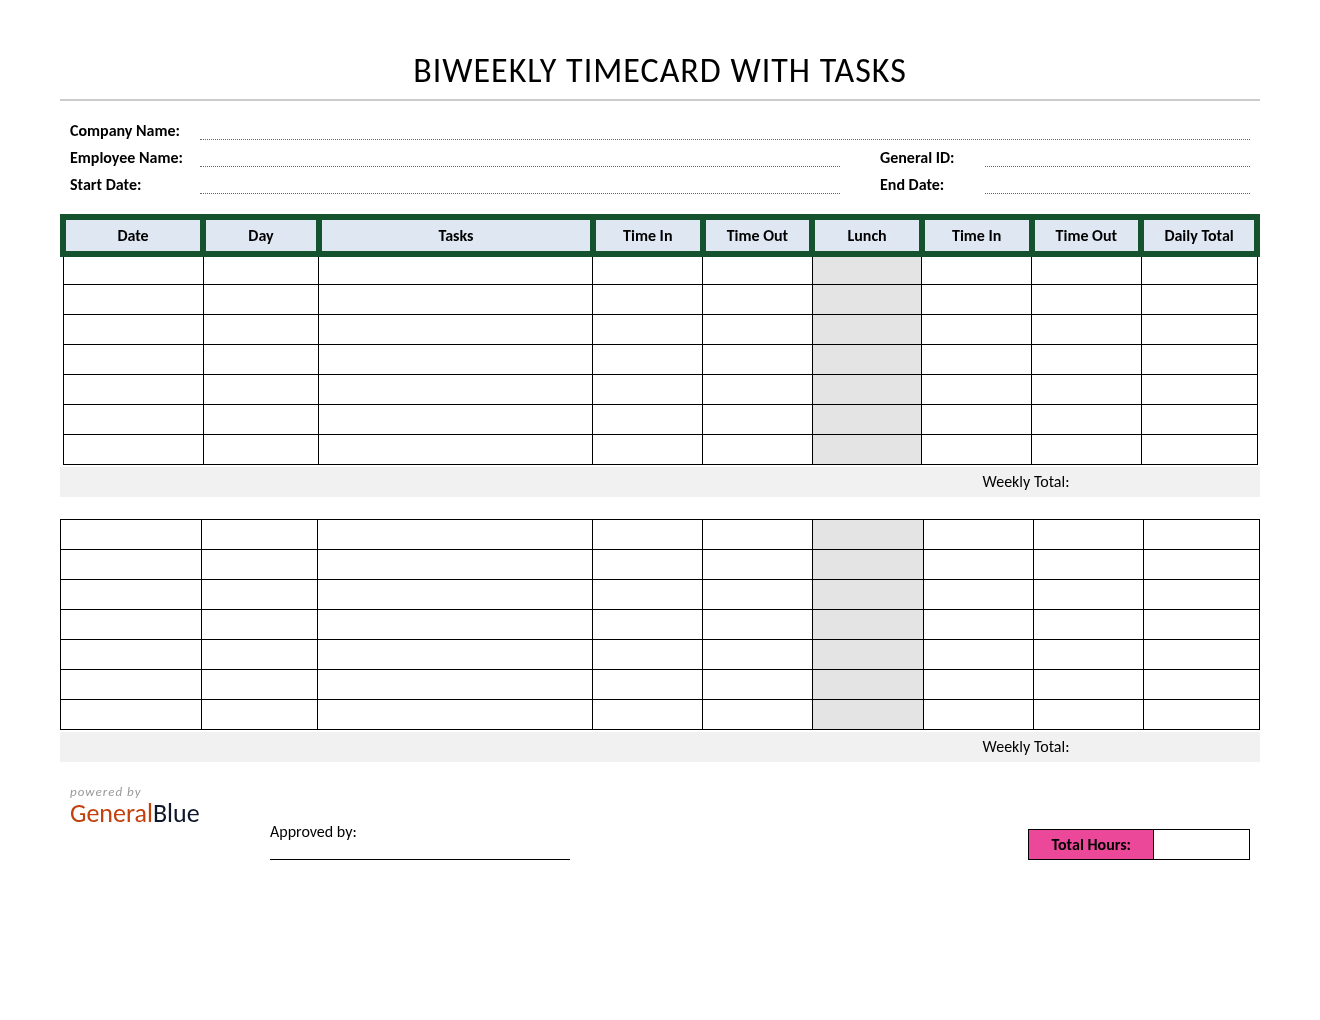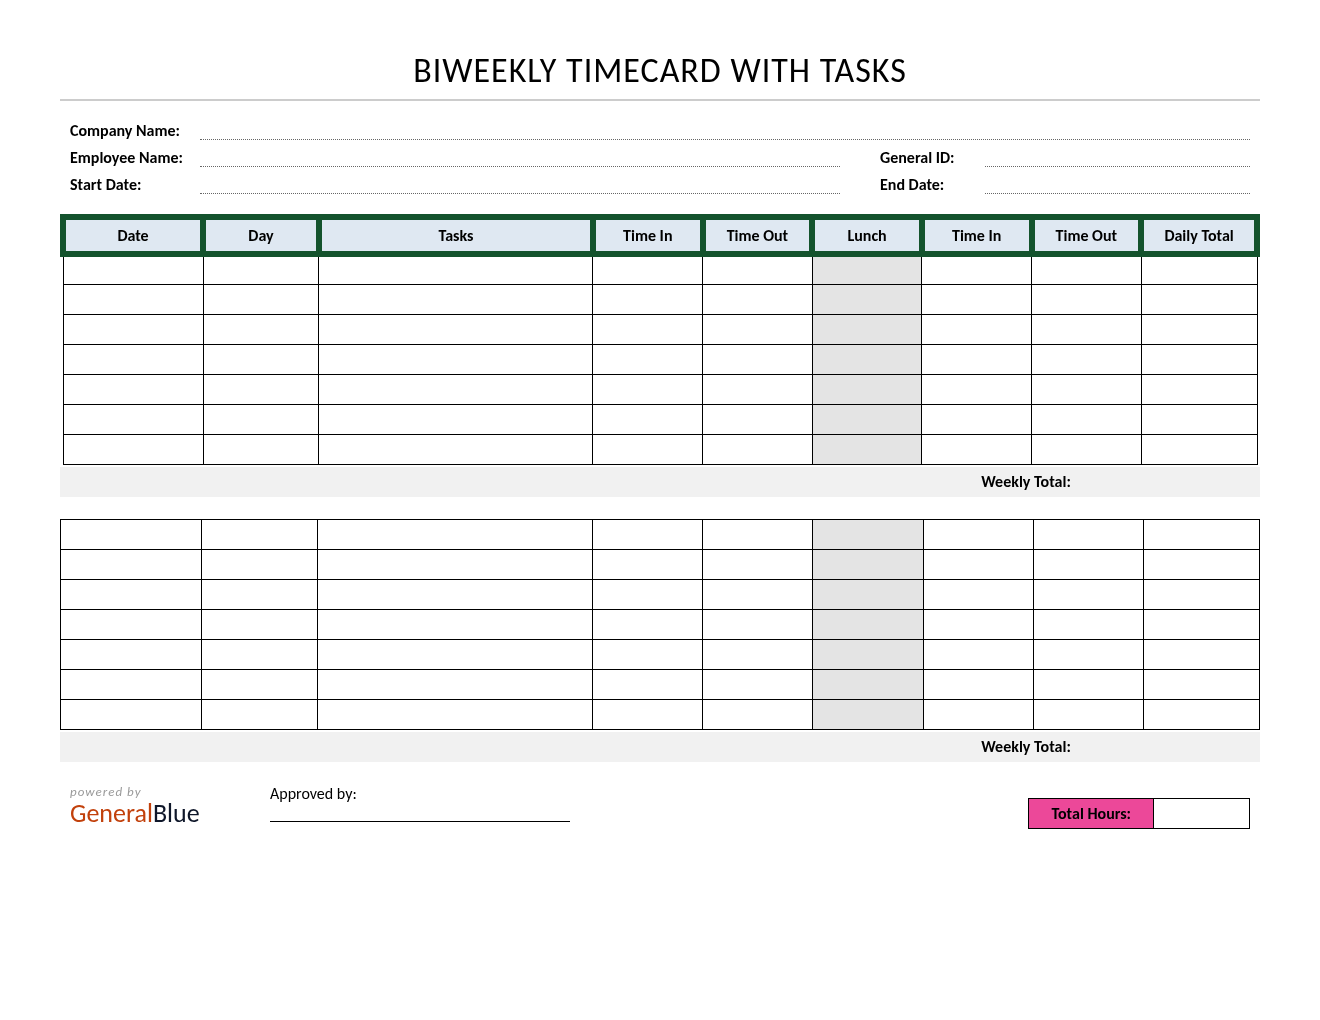--- a/index.html
+++ b/index.html
@@ -63,21 +63,21 @@
 
   .weekly-total-row {
     display: flex;
     background: #f1f1f1;
     height: 30px;
     align-items: center;
     margin-bottom: 22px;
   }
   .weekly-total-row .spacer { flex: 1; }
   .weekly-total-row .label {
-    font-weight: 700;
+    font-weight: 400;
     padding-right: 12px;
     width: 19%;
     text-align: center;
   }
   .weekly-total-row .value { width: 9.5%; }
 
   .footer {
     display: flex;
     align-items: flex-start;
     gap: 30px;
@@ -98,21 +98,21 @@
   }
   .footer .brand .logo .g1 { color: #c2410c; }
   .footer .brand .logo .g2 { color: #0f172a; }
   .footer .sign-group {
     flex: 1;
     display: flex;
     gap: 40px;
     align-items: flex-start;
   }
   .footer .sign-field { display: flex; flex-direction: column; }
-  .footer .sign-field .lbl { font-size: 16px; margin-bottom: 18px; }
+  .footer .sign-field .lbl { font-size: 16px; margin-bottom: 18px; margin-top: 38px; }
   .footer .sign-field .line {
     border-bottom: 1.5px solid #000;
     height: 1px;
   }
   .footer .sign-field.approved .line { width: 300px; }
   .footer .sign-field.date .line { width: 180px; }
 
   .total-hours-box {
     display: flex;
     border: 1px solid #000;

